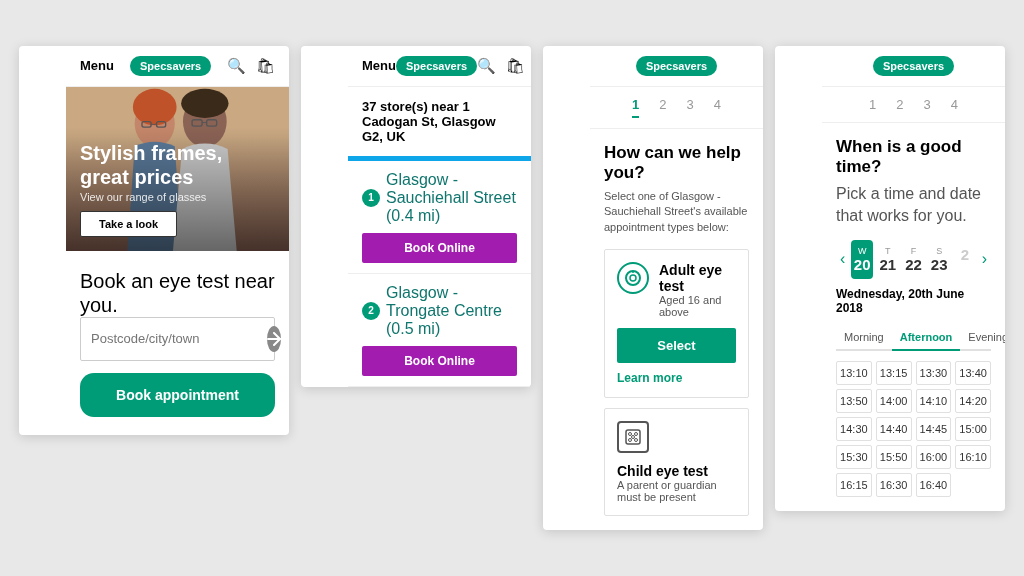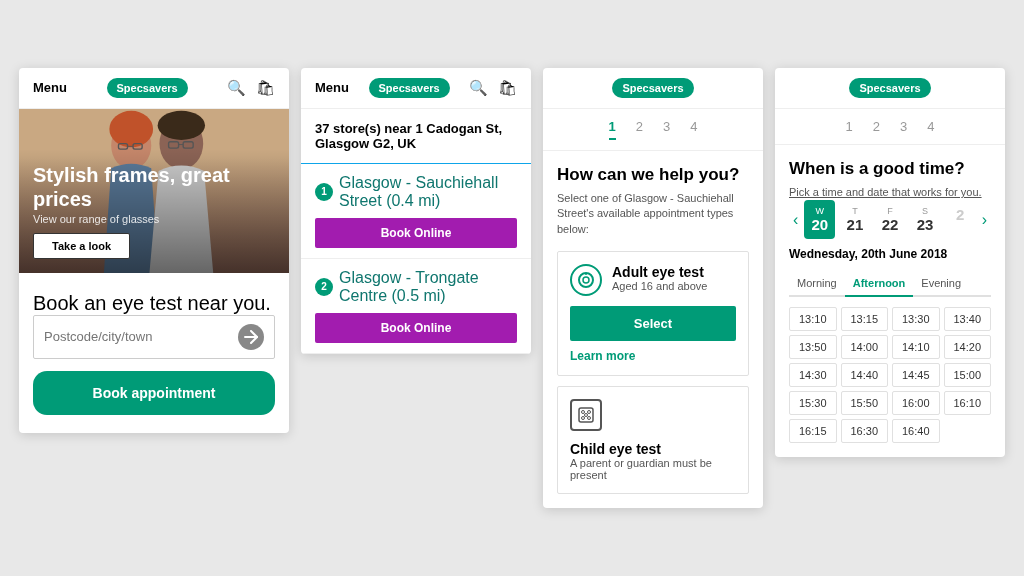--- a/index.html
+++ b/index.html
@@ -16,20 +16,21 @@
       display: flex;
       gap: 12px;
       align-items: flex-start;
     }
     .screen {
       background: #fff;
       border-radius: 4px;
       box-shadow: 0 2px 12px rgba(0,0,0,0.15);
       overflow: hidden;
       flex-shrink: 0;
+      padding-left: 47px;
     }
 
     
     .screen1 { width: 270px; }
     .screen1 .nav {
       display: flex; align-items: center; justify-content: space-between;
       padding: 10px 14px; border-bottom: 1px solid #eee;
     }
     .screen1 .nav-logo {
       background: #009B77; color: #fff; border-radius: 20px;
@@ -83,21 +84,21 @@
     .screen2 { width: 230px; }
     .screen2 .nav {
       display: flex; align-items: center; justify-content: space-between;
       padding: 10px 14px; border-bottom: 1px solid #eee;
     }
     .screen2 .nav-logo {
       background: #009B77; color: #fff; border-radius: 20px;
       padding: 4px 10px; font-size: 11px; font-weight: bold;
     }
     .screen2 .nav-icons { display: flex; gap: 10px; }
-    .screen2 .store-header { padding: 12px 14px; border-bottom: 1px solid #0ea5e9; }
+    .screen2 .store-header { padding: 12px 14px; border-bottom: 5px solid #0ea5e9; }
     .screen2 .store-count { font-size: 13px; font-weight: 700; }
     .screen2 .store-item { padding: 10px 14px; border-bottom: 1px solid #eee; }
     .screen2 .store-name-row { display: flex; align-items: center; gap: 6px; margin-bottom: 8px; }
     .screen2 .store-num {
       background: #009B77; color: #fff; border-radius: 50%;
       width: 18px; height: 18px; font-size: 10px; font-weight: 700;
       display: flex; align-items: center; justify-content: center; flex-shrink: 0;
     }
     .screen2 .store-name { font-size: 16px; color: #0f766e; font-weight: 400; cursor: pointer; }
     .screen2 .book-online-btn {
@@ -163,21 +164,21 @@
       background: #009B77; color: #fff; border-radius: 20px;
       padding: 4px 10px; font-size: 11px; font-weight: bold;
     }
     .screen4 .steps {
       display: flex; justify-content: center; gap: 20px;
       padding: 10px 14px; border-bottom: 1px solid #eee;
     }
     .screen4 .step { font-size: 13px; color: #999; }
     .screen4 .body { padding: 14px; }
     .screen4 .heading { font-size: 17px; font-weight: 800; margin-bottom: 6px; }
-    .screen4 .subtext { font-size: 11px; color: #555; margin-bottom: 0; line-height: 1.4; text-decoration: underline; }
+    .screen4 .subtext { font-size: 16px; color: #555; margin-bottom: 12px; line-height: 1.4; }
     .calendar-nav {
       display: flex; align-items: center; gap: 2px; margin-bottom: 8px;
     }
     .cal-arrow { color: #009B77; font-size: 16px; cursor: pointer; padding: 0 4px; }
     .cal-days { display: flex; gap: 4px; flex: 1; }
     .cal-day {
       flex: 1; text-align: center; padding: 6px 2px; border-radius: 2px; cursor: pointer;
     }
     .cal-day .dow { font-size: 9px; color: #999; }
     .cal-day .date { font-size: 15px; font-weight: 700; color: #333; }

